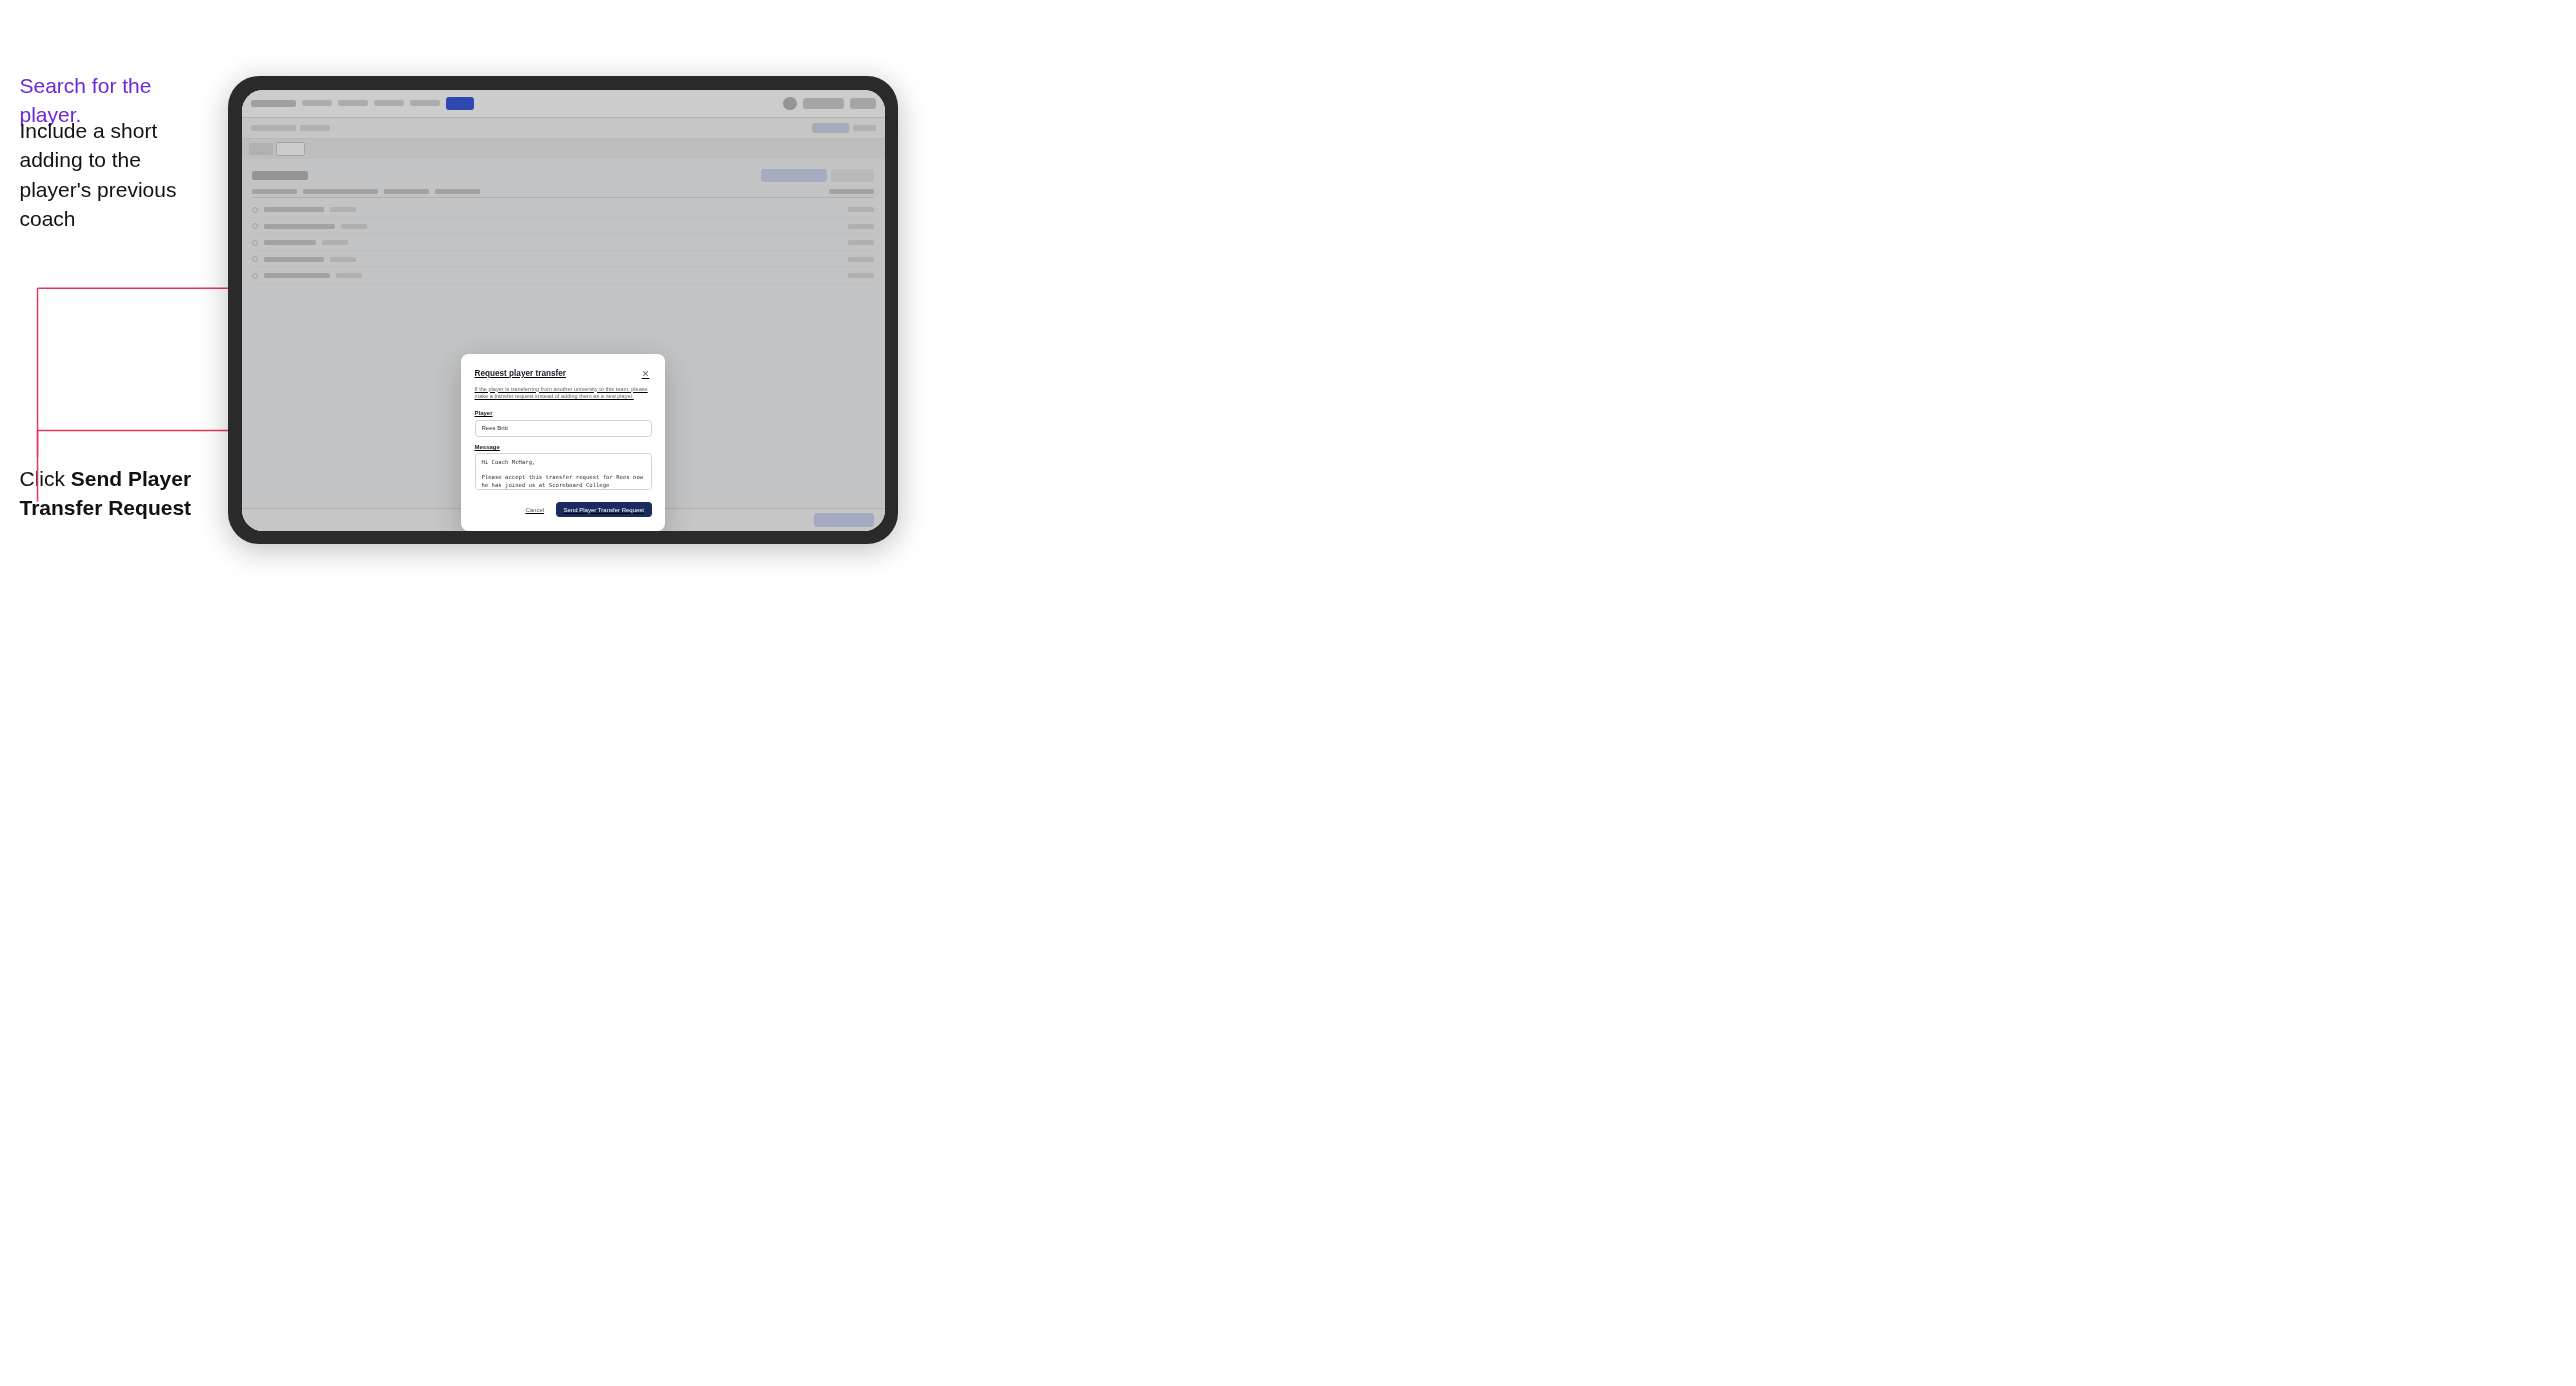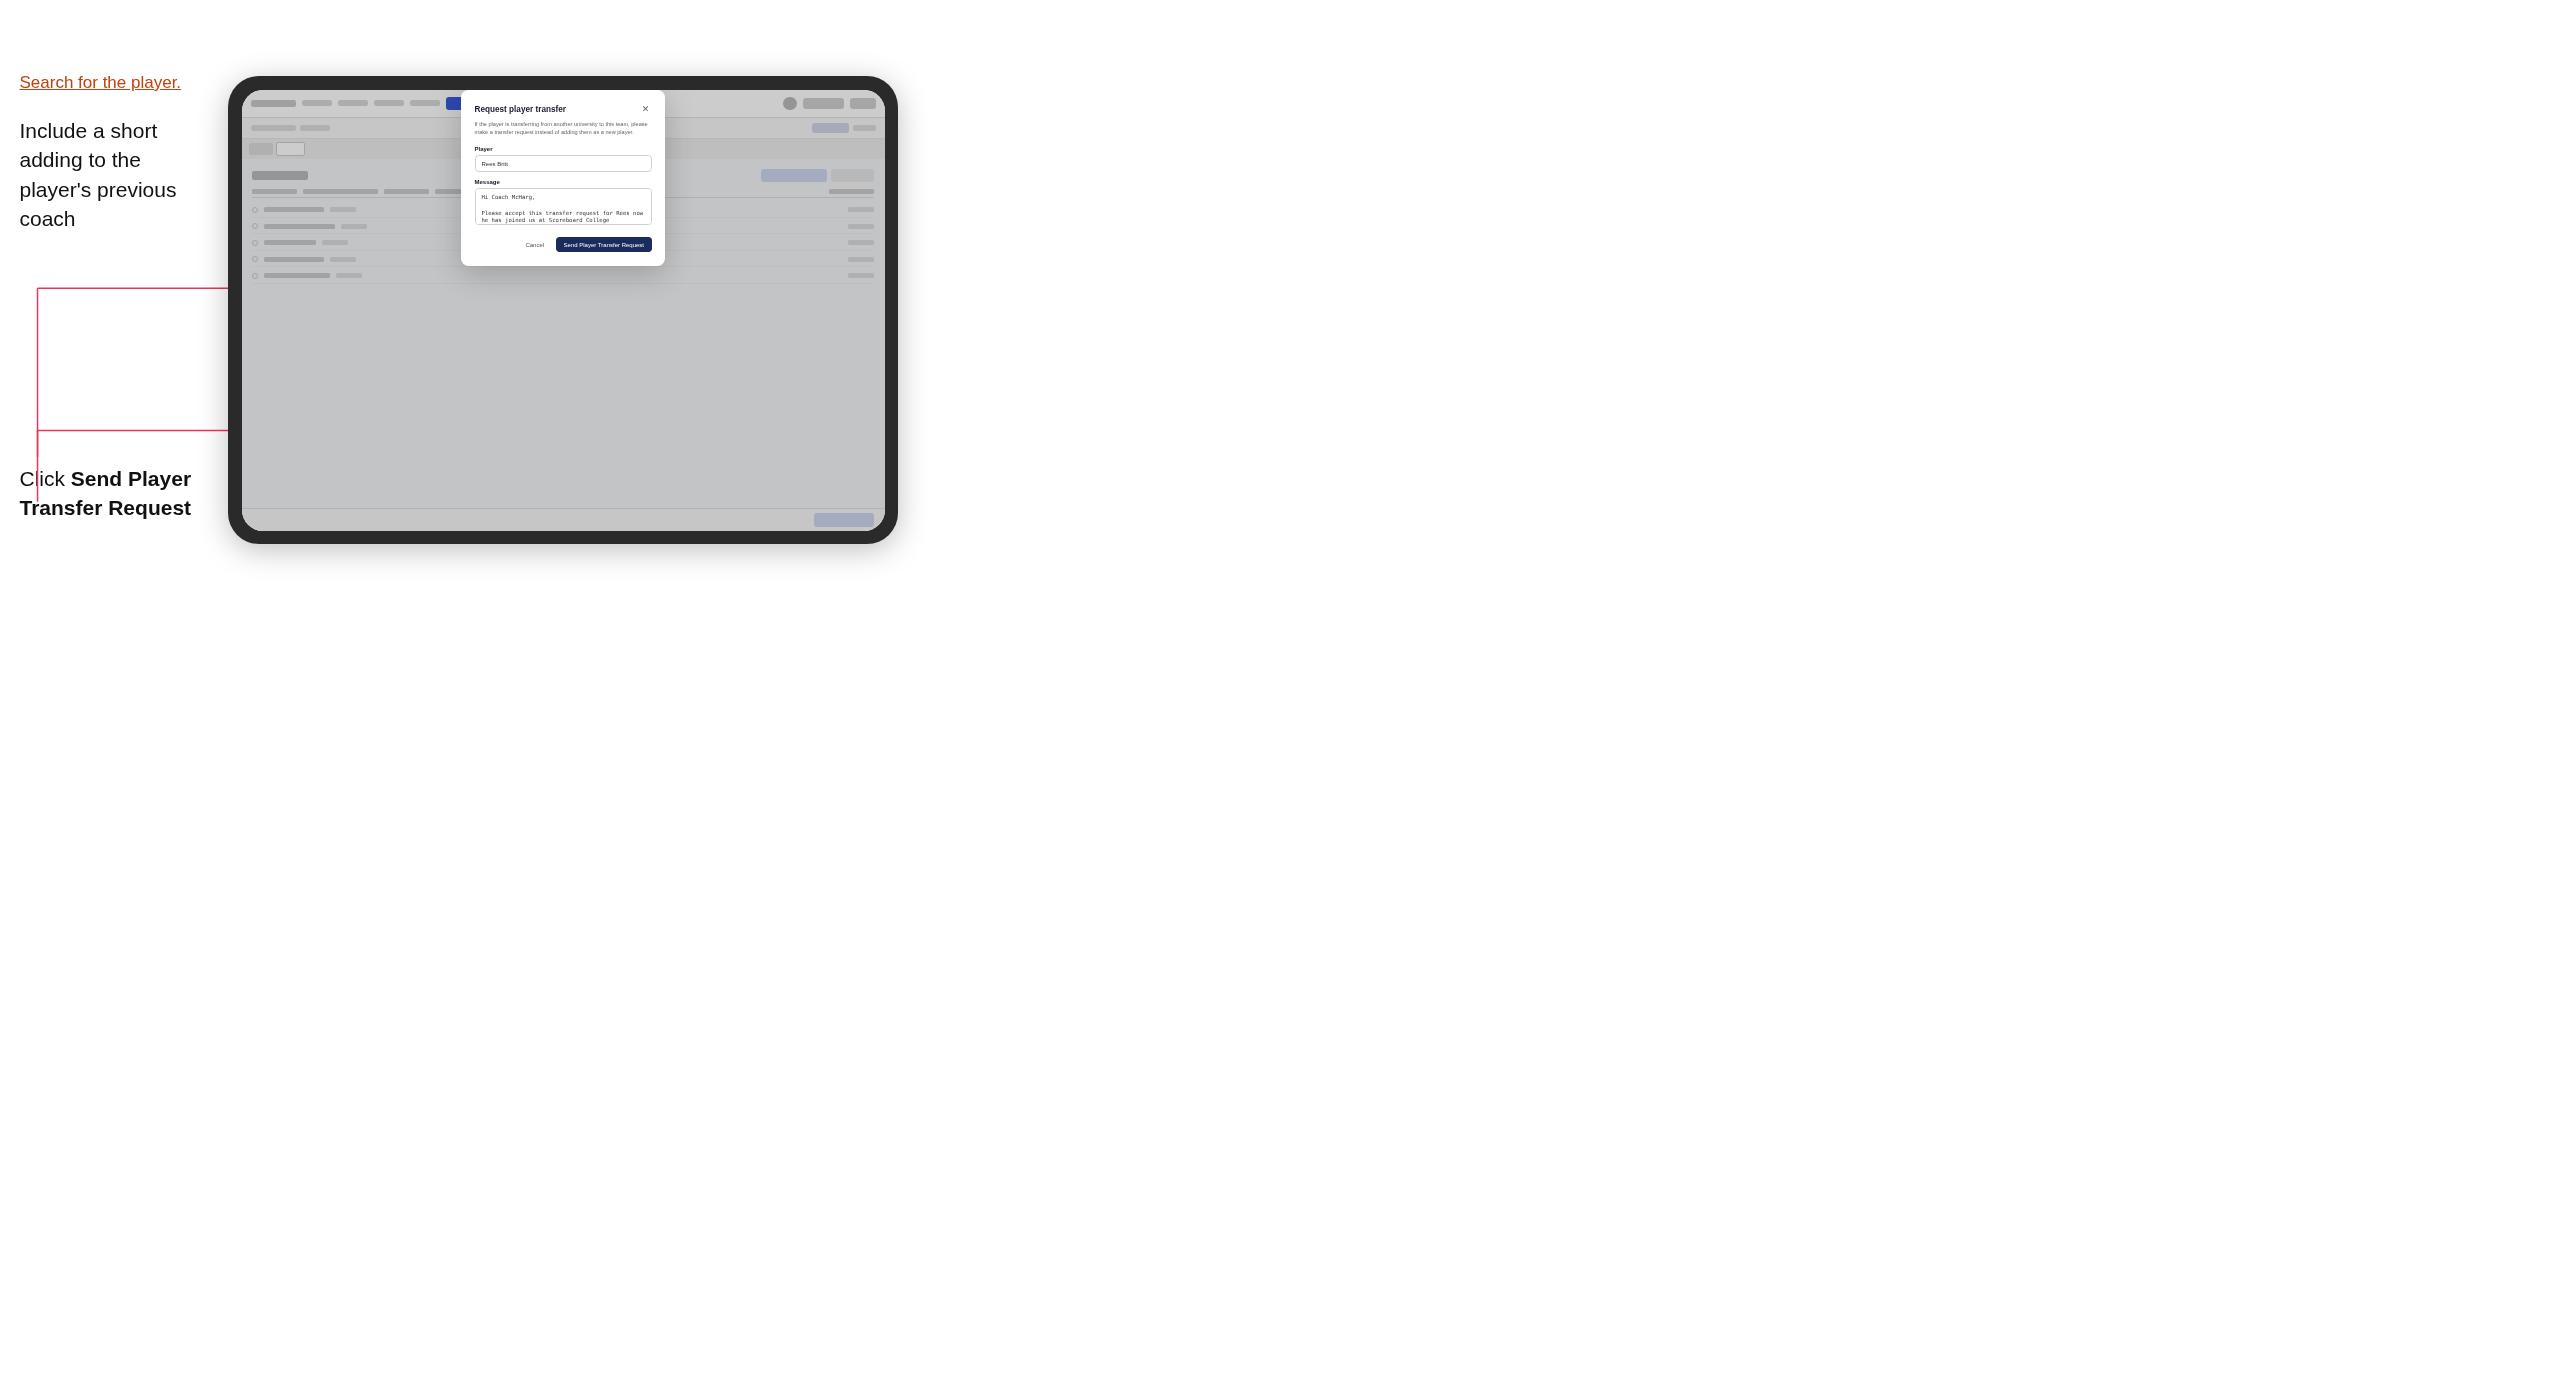--- a/index.html
+++ b/index.html
@@ -10,26 +10,25 @@
       font-family: -apple-system, BlinkMacSystemFont, 'Segoe UI', sans-serif;
       position: relative;
       overflow: hidden;
     }
 
     
     .annotation-search {
       position: absolute;
       top: 71px;
       left: 19.5px;
-      font-size: 17px;
-      color: #c2410c;
+      font-size: 21px;
+      color: #6d28d9;
       font-weight: 400;
       width: 195px;
       line-height: 1.4;
-      text-decoration: underline;
     }
 
     .annotation-message {
       position: absolute;
       top: 116px;
       left: 19.5px;
       font-size: 21px;
       color: #111;
       font-weight: 400;
       width: 195px;
@@ -240,23 +239,24 @@
       width: 60px; height: 13.5px;
       background: #d0d8f0; border-radius: 3px;
     }
 
     
     .modal-overlay {
       position: absolute;
       top: 0; left: 0; right: 0; bottom: 0;
       background: rgba(0,0,0,0.2);
       display: flex;
-      align-items: flex-start;
+      align-items: flex-end;
       justify-content: center;
       z-index: 10;
+      text-decoration: underline;
     }
 
     .modal-dialog {
       background: #fff;
       border-radius: 7.5px;
       width: 204px;
       box-shadow: 0 7.5px 30px rgba(0,0,0,0.2);
       padding: 13.5px;
       position: relative;
     }

